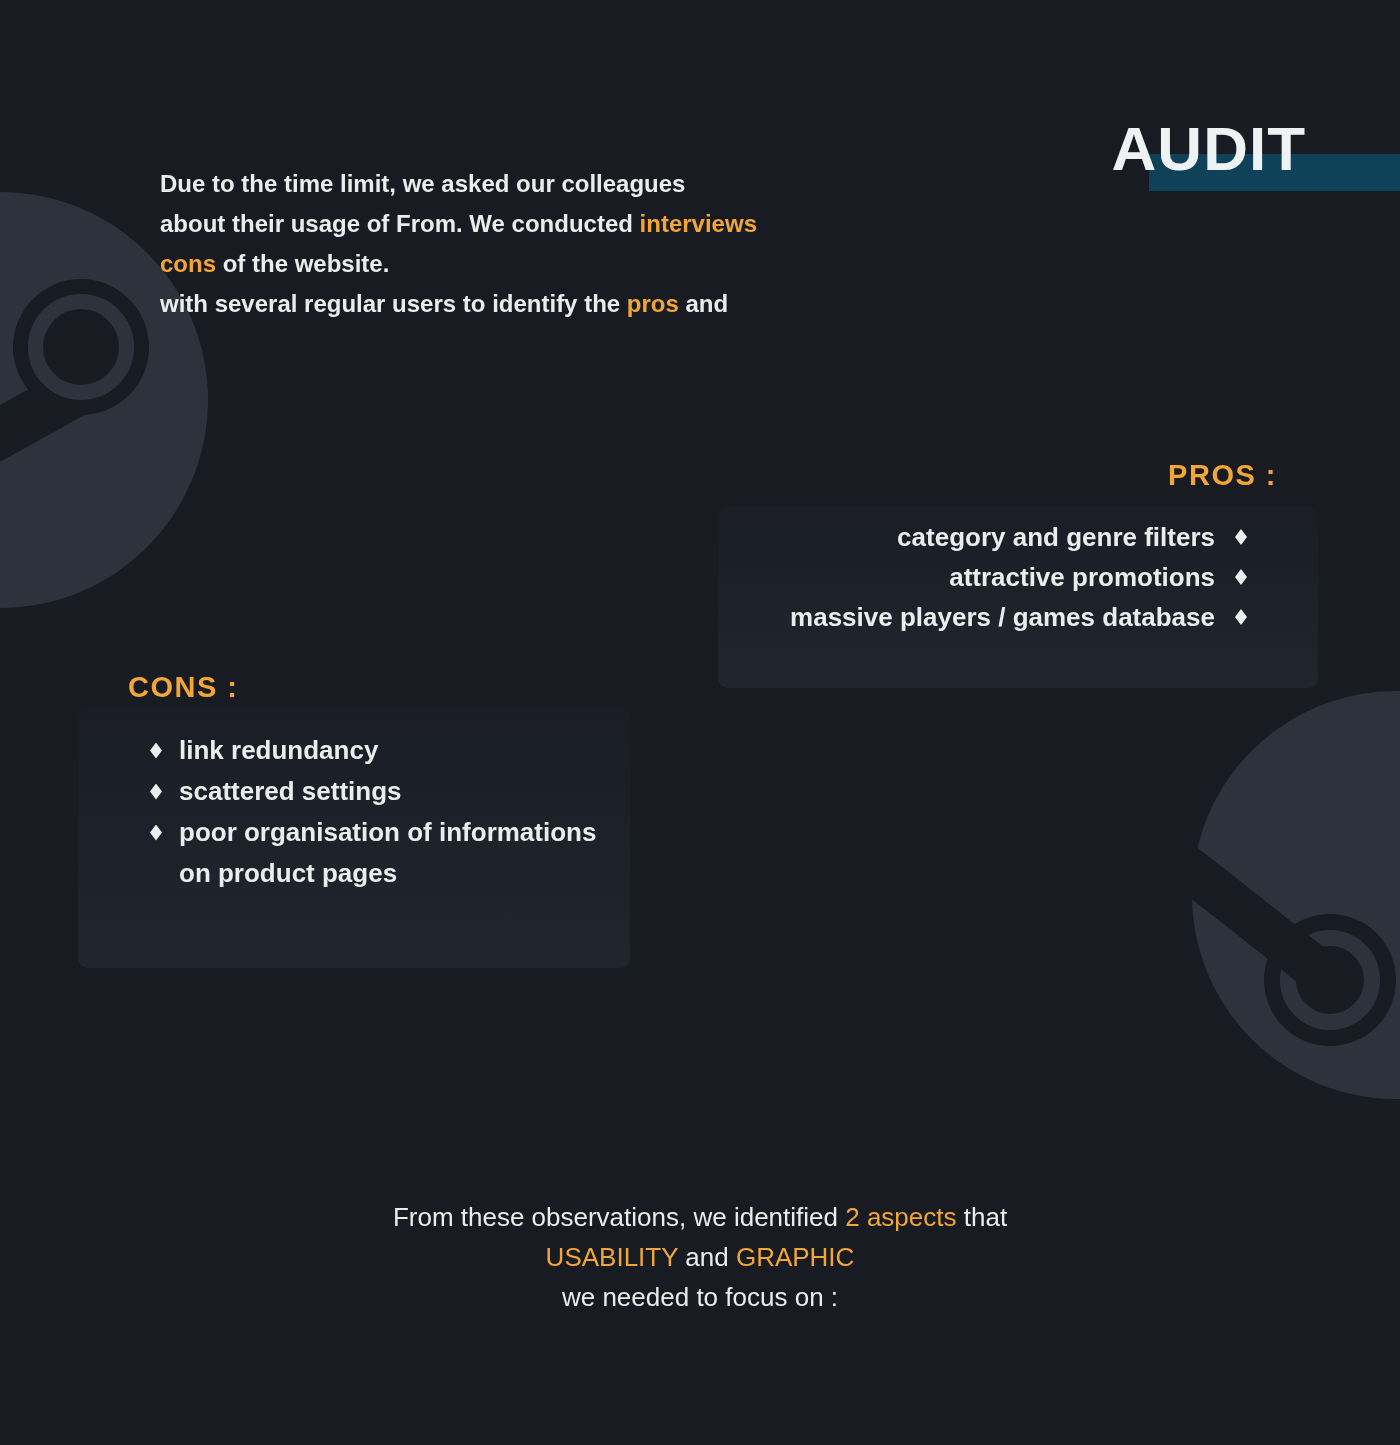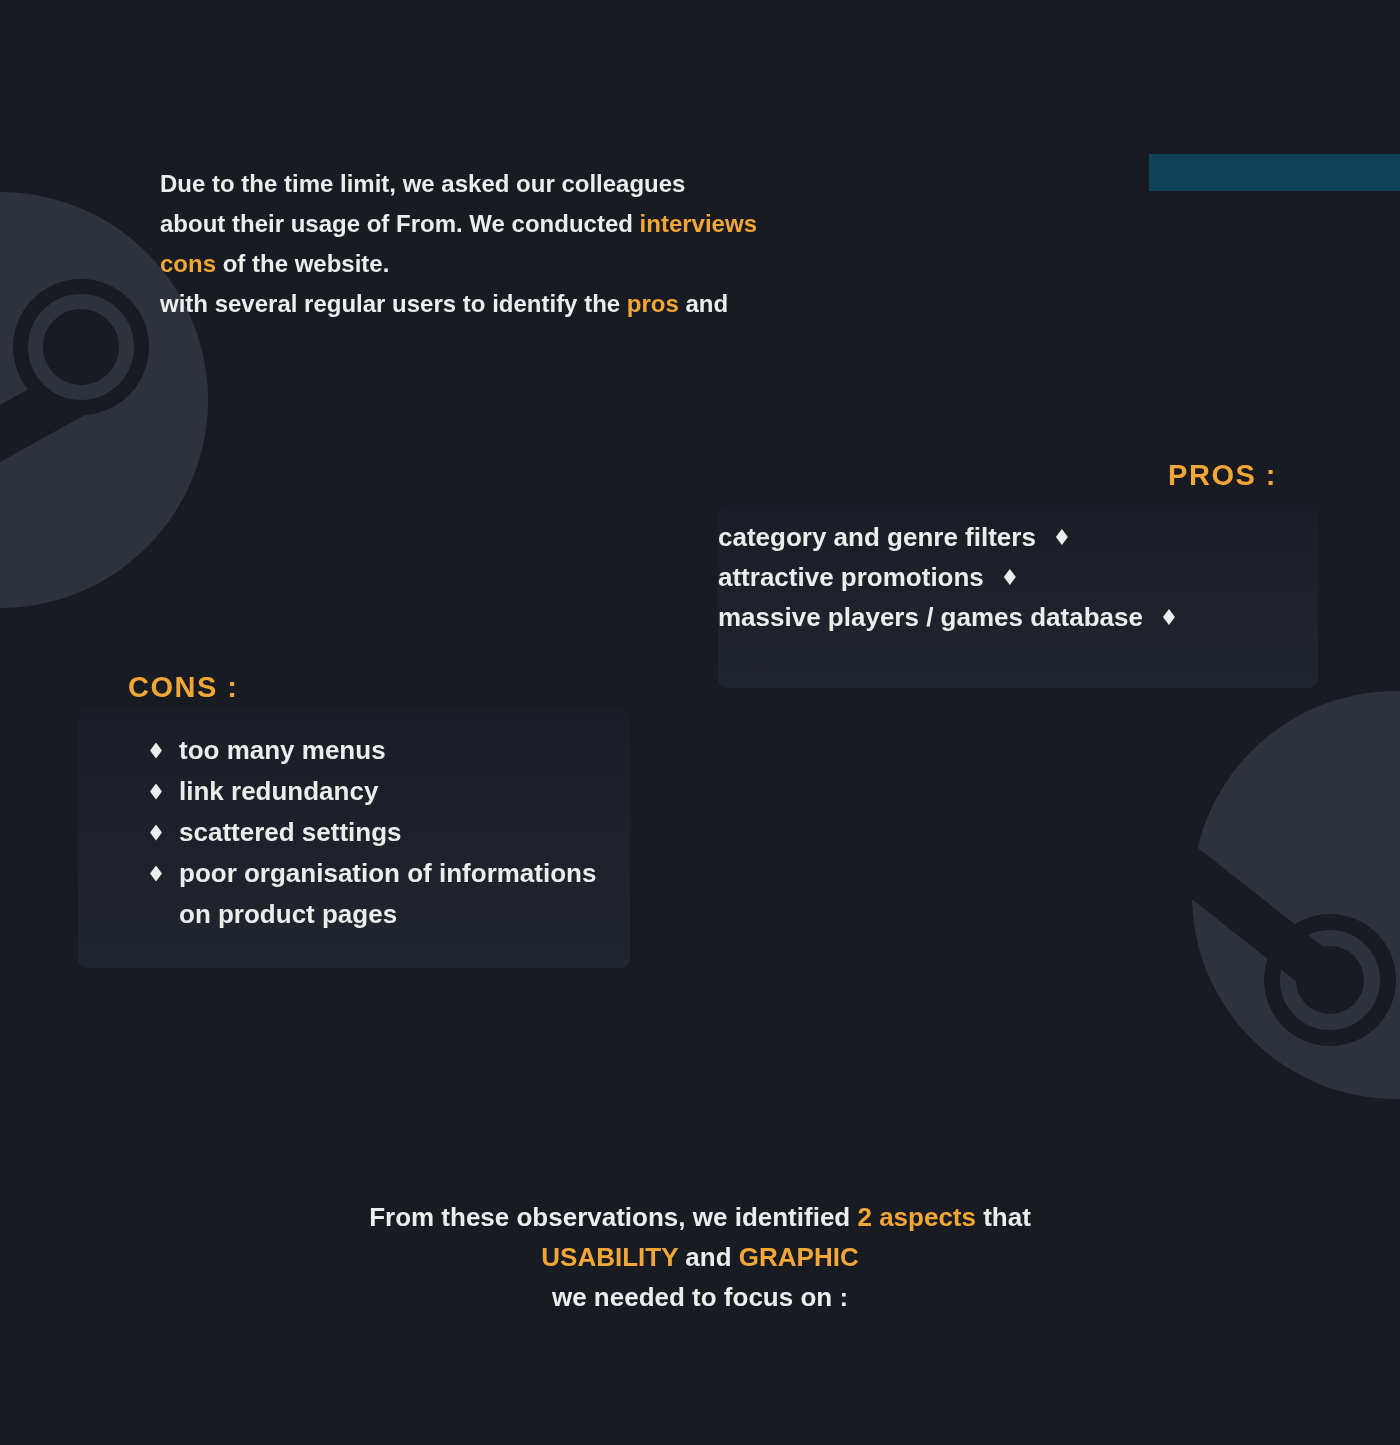--- a/index.html
+++ b/index.html
@@ -42,36 +42,36 @@
   .pros-heading{right:123px;top:460px;}
   .cons-heading{left:128px;top:672px;}
   .panel{
     position:absolute;border-radius:10px;
     background:linear-gradient(to bottom,var(--panel-top),var(--panel-bottom));
   }
   .pros-panel{left:718px;top:505px;width:600px;height:183px;}
   .cons-panel{left:78px;top:708px;width:552px;height:260px;}
   .pros-list{padding-top:12px;}
   .pros-row{
-    display:flex;justify-content:flex-start;align-items:center;
+    display:flex;justify-content:flex-end;align-items:center;
     height:40px;padding-right:71px;font-size:26px;font-weight:700;
   }
   .pros-row .txt{white-space:nowrap;}
   .pros-row .diamond{margin-left:20px;}
   .cons-list{padding-top:22px;}
   .cons-row{display:flex;align-items:center;height:41px;font-size:26px;font-weight:700;}
   .cons-row .diamond{margin-left:72px;margin-right:17px;flex:0 0 auto;}
   .cons-row .spacer{width:12px;margin-left:72px;margin-right:17px;flex:0 0 auto;}
   .diamond{
     display:inline-block;width:12px;height:16px;background:var(--text);
     clip-path:polygon(50% 0,100% 50%,50% 100%,0 50%);
   }
   .conclusion{
     position:absolute;left:0;top:1197px;width:1400px;text-align:center;
-    font-size:26px;font-weight:700;line-height:40px;
+    font-size:26px;font-weight:400;line-height:40px;
   }
 </style>
 </head>
 <body>
 
 <div class="page">
 
   <svg class="wm" style="left:0;top:150px" width="260" height="470" viewBox="0 150 260 470" aria-hidden="true">
     <circle cx="0" cy="400" r="208" fill="var(--watermark)"></circle>
     <line x1="125" y1="364" x2="-80" y2="478" stroke="var(--background)" stroke-width="50"></line>
@@ -80,20 +80,21 @@
   </svg>
 
   <svg class="wm" style="left:1140px;top:680px" width="260" height="420" viewBox="1140 680 260 420" aria-hidden="true">
     <circle cx="1396" cy="895" r="204" fill="var(--watermark)"></circle>
     <circle cx="1330" cy="980" r="66" fill="var(--background)"></circle>
     <circle cx="1330" cy="980" r="42" fill="none" stroke="var(--watermark)" stroke-width="16"></circle>
     <line x1="1170" y1="854" x2="1330" y2="980" stroke="var(--background)" stroke-width="44"></line>
   </svg>
 
   <div class="title-bar"></div>
+  <h1 class="title">AUDIT</h1>
 
   <div class="intro">
       <div class="line"><span>Due to the time limit, we asked our colleagues</span></div>
       <div class="line"><span>about their usage of From. We conducted </span><span class="hl">interviews</span></div>
       <div class="line"><span class="hl">cons</span><span> of the website.</span></div>
       <div class="line"><span>with several regular users to identify the </span><span class="hl">pros</span><span> and</span></div>
     </div>
 
   <div class="section-heading pros-heading">PROS :</div>
   <div class="panel pros-panel">
@@ -111,24 +112,20 @@
           <span class="diamond"></span>
         </div>
       </div>
   </div>
 
   <div class="section-heading cons-heading">CONS :</div>
   <div class="panel cons-panel">
     <div class="cons-list">
         <div class="cons-row">
           <span class="diamond"></span>
-          <span class="txt">too many menus</span>
-        </div>
-        <div class="cons-row">
-          <span class="diamond"></span>
           <span class="txt">link redundancy</span>
         </div>
         <div class="cons-row">
           <span class="diamond"></span>
           <span class="txt">scattered settings</span>
         </div>
         <div class="cons-row">
           <span class="diamond"></span>
           <span class="txt">poor organisation of informations</span>
         </div>

